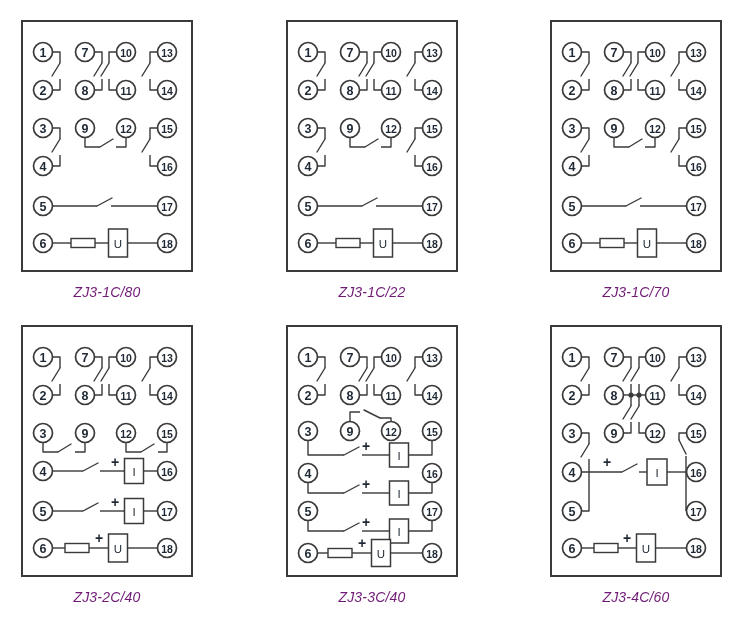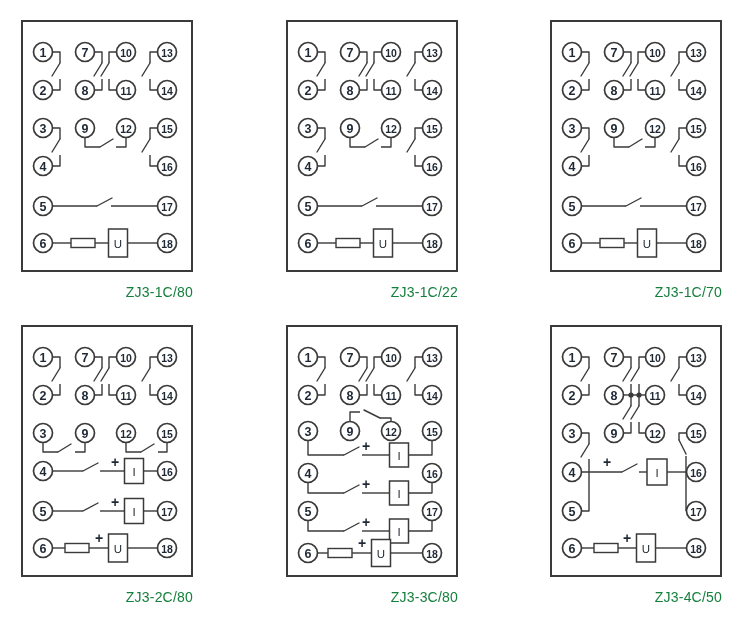--- a/index.html
+++ b/index.html
@@ -5,22 +5,22 @@
   html,body{margin:0;padding:0;}
   body{
     width:741px;height:620px;position:relative;background:#ffffff;
     font-family:"Liberation Sans",sans-serif;overflow:hidden;
   }
   .sheet{position:absolute;inset:0;}
   .panel{position:absolute;width:172px;}
   .pbox{width:168px;height:248px;border:2px solid #3a3a3a;background:#ffffff;}
   .pbox svg{display:block;}
   .plabel{
-    width:172px;text-align:right;margin-top:12px;
-    font-size:14px;color:#15803d;letter-spacing:.2px;white-space:nowrap;
+    width:172px;text-align:center;margin-top:12px;
+    font-size:14px;color:#701a75;letter-spacing:.2px;white-space:nowrap;font-style:italic;
   }
 </style>
 </head>
 <body>
 
 <div class="sheet">
 
   <div class="panel" style="left:21px;top:20px">
     <div class="pbox">
       <svg width="168" height="248" viewBox="2 2 168 248">
@@ -316,21 +316,21 @@
           <circle cx="22" cy="186" r="9.5" fill="#ffffff" stroke="#3a3a3a" stroke-width="1.7"></circle>
           <text x="22" y="186.8" text-anchor="middle" dominant-baseline="central" font-size="12.5" font-weight="bold" fill="#1e2834" font-family="&quot;Liberation Sans&quot;, sans-serif">5</text>
           <circle cx="146" cy="186" r="9.5" fill="#ffffff" stroke="#3a3a3a" stroke-width="1.7"></circle>
           <text x="146" y="186.8" text-anchor="middle" dominant-baseline="central" font-size="10.5" font-weight="bold" fill="#1e2834" font-family="&quot;Liberation Sans&quot;, sans-serif">17</text>
           <circle cx="22" cy="223" r="9.5" fill="#ffffff" stroke="#3a3a3a" stroke-width="1.7"></circle>
           <text x="22" y="223.8" text-anchor="middle" dominant-baseline="central" font-size="12.5" font-weight="bold" fill="#1e2834" font-family="&quot;Liberation Sans&quot;, sans-serif">6</text>
           <circle cx="146" cy="223" r="9.5" fill="#ffffff" stroke="#3a3a3a" stroke-width="1.7"></circle>
           <text x="146" y="223.8" text-anchor="middle" dominant-baseline="central" font-size="10.5" font-weight="bold" fill="#1e2834" font-family="&quot;Liberation Sans&quot;, sans-serif">18</text>
         </svg>
     </div>
-    <div class="plabel">ZJ3-2C/80</div>
+    <div class="plabel">ZJ3-2C/40</div>
   </div>
 
   <div class="panel" style="left:286px;top:325px">
     <div class="pbox">
       <svg width="168" height="248" viewBox="2 2 168 248">
           <polyline points="32,32 39,32 39,43" fill="none" stroke="#3a3a3a" stroke-width="1.4" stroke-linejoin="round"></polyline>
           <polyline points="32,70 39,70 39,59" fill="none" stroke="#3a3a3a" stroke-width="1.4" stroke-linejoin="round"></polyline>
           <polyline points="74,32 81,32 81,43" fill="none" stroke="#3a3a3a" stroke-width="1.4" stroke-linejoin="round"></polyline>
           <polyline points="74,70 81,70 81,59" fill="none" stroke="#3a3a3a" stroke-width="1.4" stroke-linejoin="round"></polyline>
           <polyline points="95,32 88,32 88,43" fill="none" stroke="#3a3a3a" stroke-width="1.4" stroke-linejoin="round"></polyline>
@@ -403,21 +403,21 @@
           <circle cx="22" cy="186" r="9.5" fill="#ffffff" stroke="#3a3a3a" stroke-width="1.7"></circle>
           <text x="22" y="186.8" text-anchor="middle" dominant-baseline="central" font-size="12.5" font-weight="bold" fill="#1e2834" font-family="&quot;Liberation Sans&quot;, sans-serif">5</text>
           <circle cx="146" cy="186" r="9.5" fill="#ffffff" stroke="#3a3a3a" stroke-width="1.7"></circle>
           <text x="146" y="186.8" text-anchor="middle" dominant-baseline="central" font-size="10.5" font-weight="bold" fill="#1e2834" font-family="&quot;Liberation Sans&quot;, sans-serif">17</text>
           <circle cx="22" cy="228" r="9.5" fill="#ffffff" stroke="#3a3a3a" stroke-width="1.7"></circle>
           <text x="22" y="228.8" text-anchor="middle" dominant-baseline="central" font-size="12.5" font-weight="bold" fill="#1e2834" font-family="&quot;Liberation Sans&quot;, sans-serif">6</text>
           <circle cx="146" cy="228" r="9.5" fill="#ffffff" stroke="#3a3a3a" stroke-width="1.7"></circle>
           <text x="146" y="228.8" text-anchor="middle" dominant-baseline="central" font-size="10.5" font-weight="bold" fill="#1e2834" font-family="&quot;Liberation Sans&quot;, sans-serif">18</text>
         </svg>
     </div>
-    <div class="plabel">ZJ3-3C/80</div>
+    <div class="plabel">ZJ3-3C/40</div>
   </div>
 
   <div class="panel" style="left:550px;top:325px">
     <div class="pbox">
       <svg width="168" height="248" viewBox="2 2 168 248">
           <polyline points="32,32 39,32 39,43" fill="none" stroke="#3a3a3a" stroke-width="1.4" stroke-linejoin="round"></polyline>
           <polyline points="32,70 39,70 39,59" fill="none" stroke="#3a3a3a" stroke-width="1.4" stroke-linejoin="round"></polyline>
           <polyline points="136,32 129,32 129,43" fill="none" stroke="#3a3a3a" stroke-width="1.4" stroke-linejoin="round"></polyline>
           <polyline points="136,70 129,70 129,59" fill="none" stroke="#3a3a3a" stroke-width="1.4" stroke-linejoin="round"></polyline>
           <polyline points="74,32 81,32 81,43" fill="none" stroke="#3a3a3a" stroke-width="1.4" stroke-linejoin="round"></polyline>
@@ -488,16 +488,16 @@
           <circle cx="22" cy="186" r="9.5" fill="#ffffff" stroke="#3a3a3a" stroke-width="1.7"></circle>
           <text x="22" y="186.8" text-anchor="middle" dominant-baseline="central" font-size="12.5" font-weight="bold" fill="#1e2834" font-family="&quot;Liberation Sans&quot;, sans-serif">5</text>
           <circle cx="146" cy="186" r="9.5" fill="#ffffff" stroke="#3a3a3a" stroke-width="1.7"></circle>
           <text x="146" y="186.8" text-anchor="middle" dominant-baseline="central" font-size="10.5" font-weight="bold" fill="#1e2834" font-family="&quot;Liberation Sans&quot;, sans-serif">17</text>
           <circle cx="22" cy="223" r="9.5" fill="#ffffff" stroke="#3a3a3a" stroke-width="1.7"></circle>
           <text x="22" y="223.8" text-anchor="middle" dominant-baseline="central" font-size="12.5" font-weight="bold" fill="#1e2834" font-family="&quot;Liberation Sans&quot;, sans-serif">6</text>
           <circle cx="146" cy="223" r="9.5" fill="#ffffff" stroke="#3a3a3a" stroke-width="1.7"></circle>
           <text x="146" y="223.8" text-anchor="middle" dominant-baseline="central" font-size="10.5" font-weight="bold" fill="#1e2834" font-family="&quot;Liberation Sans&quot;, sans-serif">18</text>
         </svg>
     </div>
-    <div class="plabel">ZJ3-4C/50</div>
+    <div class="plabel">ZJ3-4C/60</div>
   </div>
 
 </div>
 
 </body></html>

